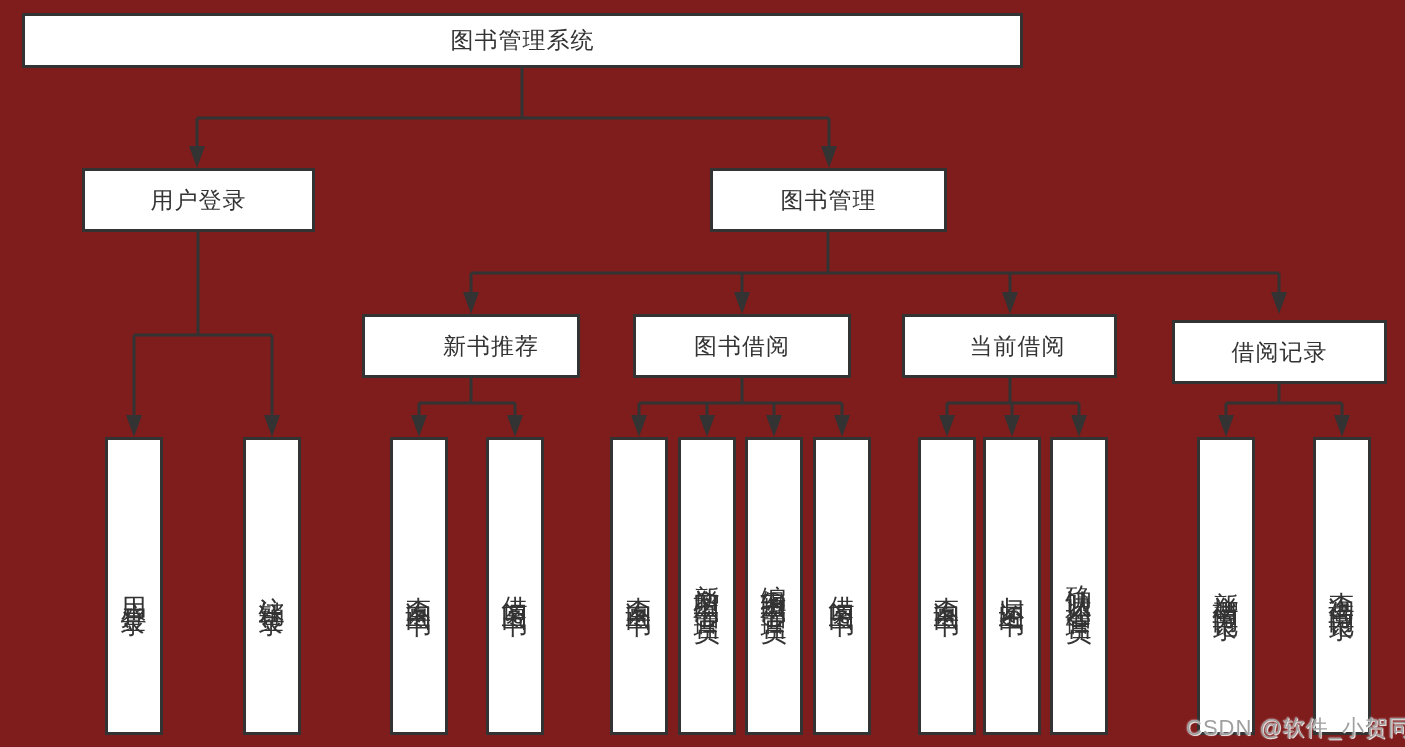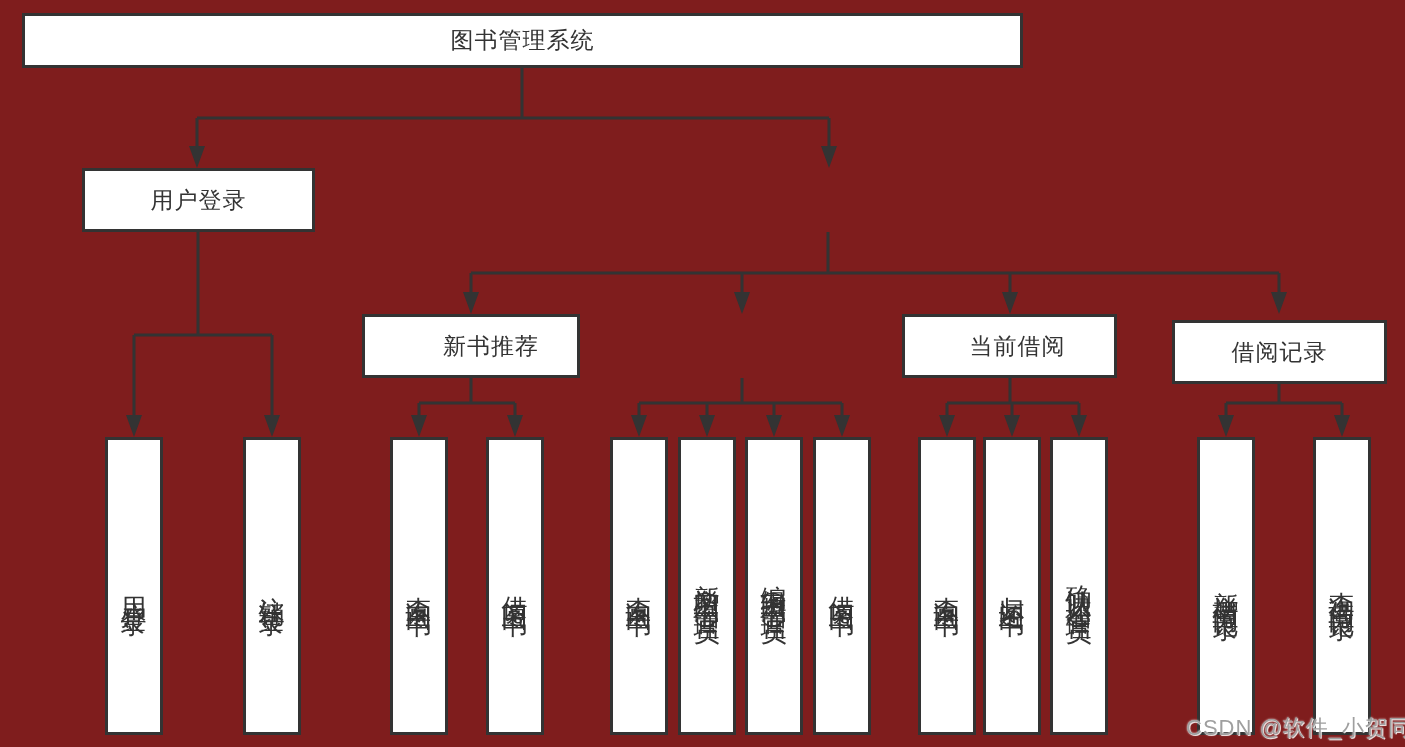--- a/index.html
+++ b/index.html
@@ -110,22 +110,24 @@
       M471 314 l-8 -22 h16 Z  M742 314 l-8 -22 h16 Z  M1010 314 l-8 -22 h16 Z  M1279 314 l-8 -22 h16 Z
       M419 437 l-8 -22 h16 Z  M515 437 l-8 -22 h16 Z
       M639 437 l-8 -22 h16 Z  M707 437 l-8 -22 h16 Z  M774 437 l-8 -22 h16 Z  M842 437 l-8 -22 h16 Z
       M947 437 l-8 -22 h16 Z  M1012 437 l-8 -22 h16 Z  M1079 437 l-8 -22 h16 Z
       M1226 437 l-8 -22 h16 Z M1342 437 l-8 -22 h16 Z"></path>
   </svg>
 
   <div class="box root hlabel">图书管理系统</div>
 
   <div class="box s1 hlabel">用户登录</div>
+  <div class="box s2 hlabel">图书管理</div>
 
   <div class="box t1 hlabel">新书推荐</div>
+  <div class="box t2 hlabel">图书借阅</div>
   <div class="box t3 hlabel">当前借阅</div>
   <div class="box t4 hlabel">借阅记录</div>
 
   <div class="leaf l1">
     <span class="vtext">用户登录</span>
   </div>
   <div class="leaf l2">
     <span class="vtext">注销登录</span>
   </div>
   <div class="leaf l3">

